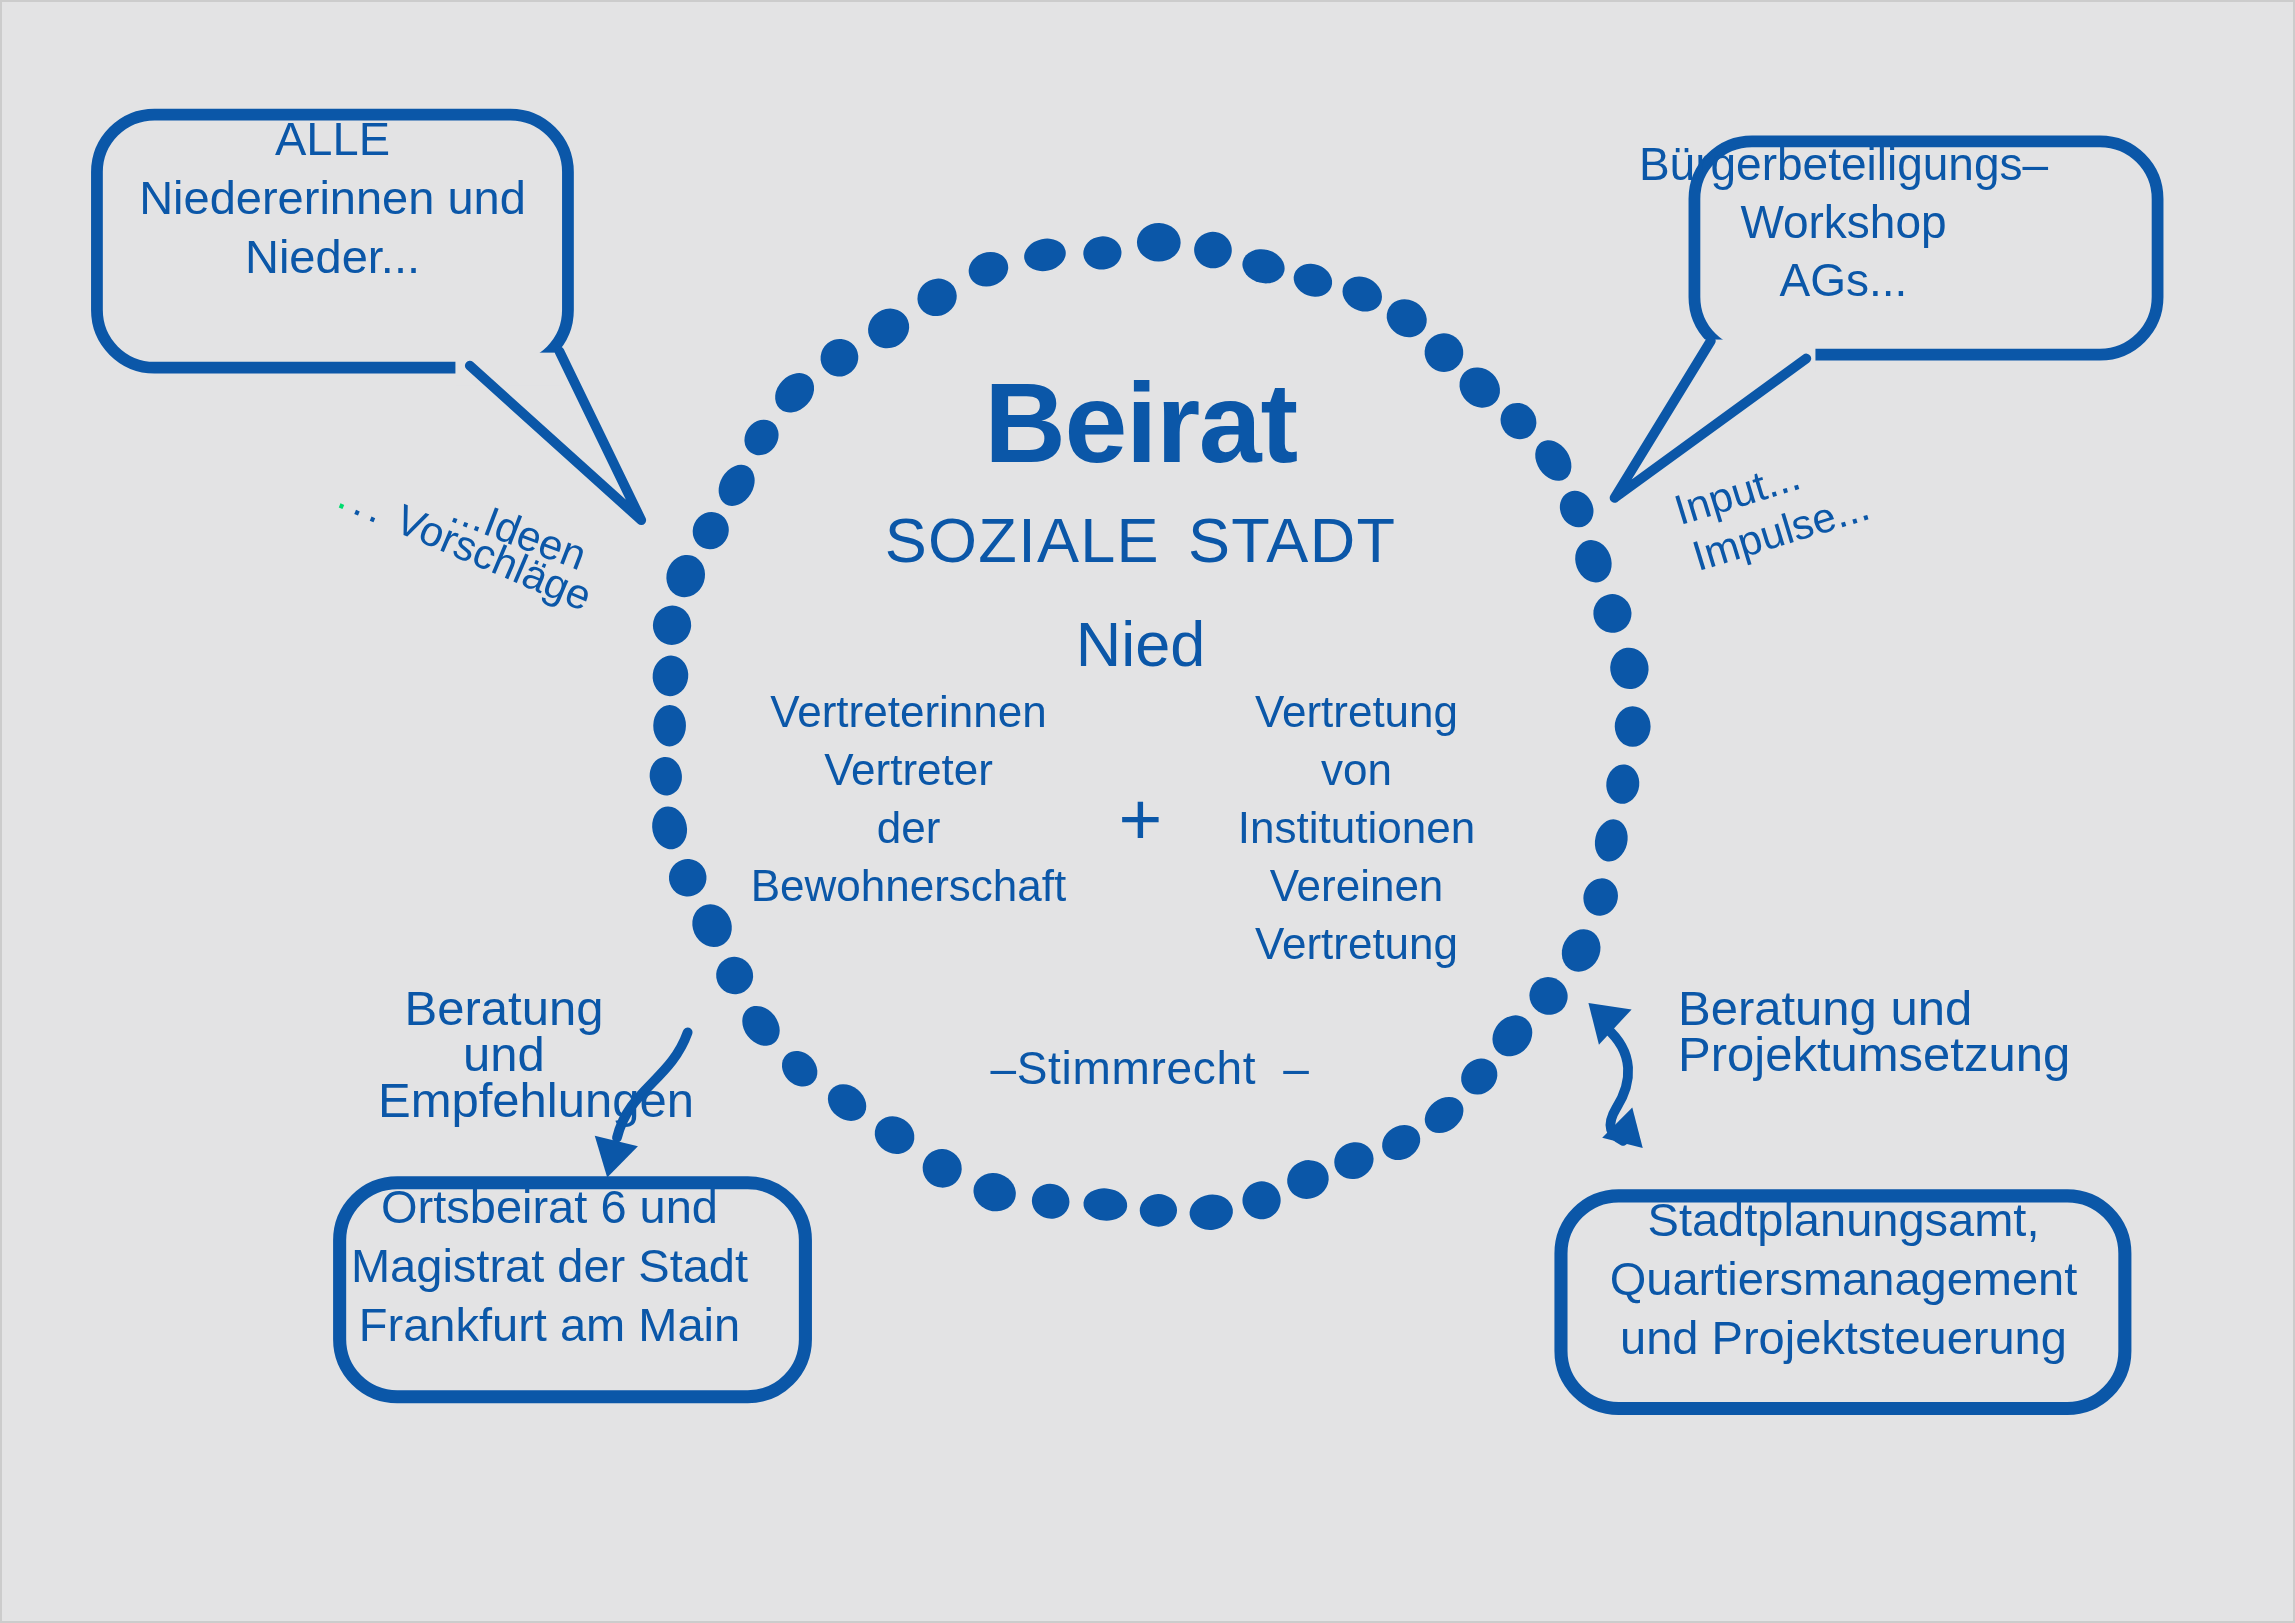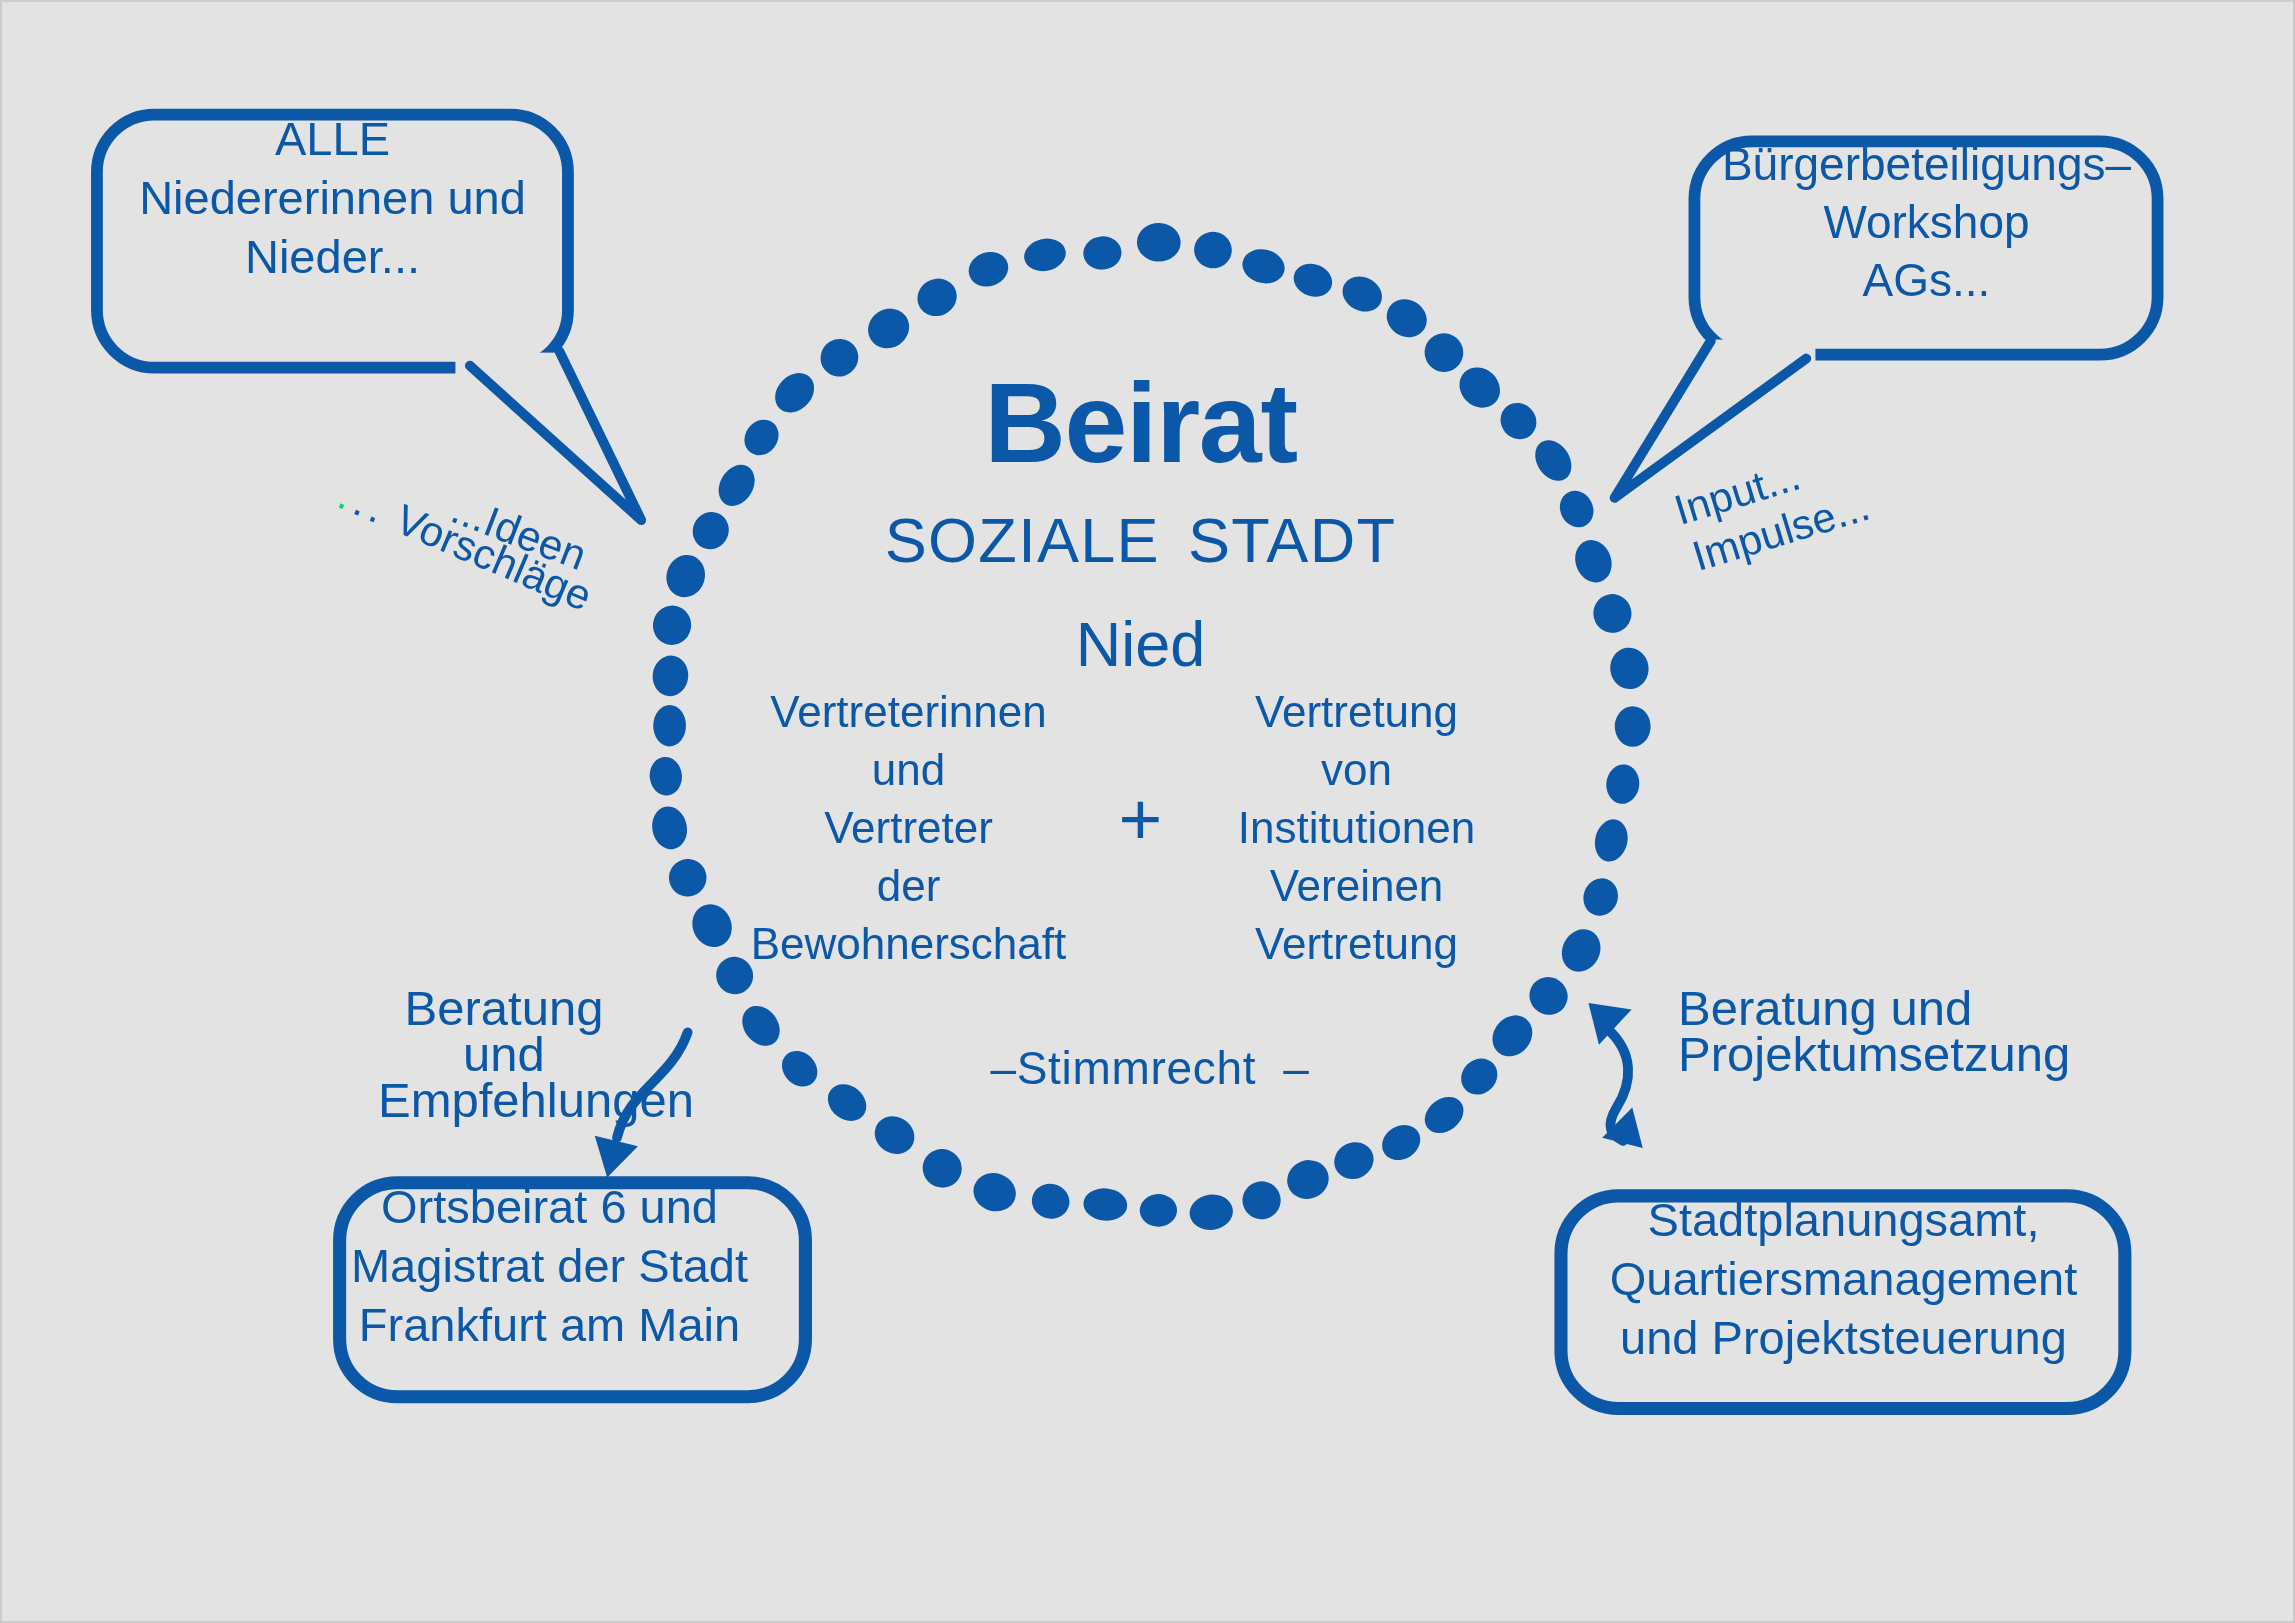--- a/index.html
+++ b/index.html
@@ -132,21 +132,20 @@
       <polygon points="2508,1752 2446,1736 2492,1690" fill="var(--blue)"></polygon>
     </g>
   </svg>
 
   <div class="abs center-col title txt" style="left:651px;top:353px;width:975px;">Beirat</div>
   <div class="abs center-col subtitle txt" style="left:651px;top:495px;width:975px;">SOZIALE STADT</div>
   <div class="abs center-col place txt" style="left:651px;top:599px;width:975px;">Nied</div>
 
   <div class="abs group txt" style="left:674px;top:681px;width:465px;">
     <div>Vertreterinnen</div>
-    <div>und</div>
     <div>Vertreter</div>
     <div>der</div>
     <div>Bewohnerschaft</div>
   </div>
 
   <div class="abs plus txt" style="left:1073px;top:780px;width:131px;">+</div>
 
   <div class="abs group txt" style="left:1122px;top:681px;width:465px;">
     <div>Vertretung</div>
     <div>von</div>
@@ -173,21 +172,21 @@
     <div>Beratung und</div>
     <div>Projektumsetzung</div>
   </div>
 
   <div class="abs bubble-text txt" style="left:89px;top:107px;width:483px;height:262px;">
     <div>ALLE</div>
     <div>Niedererinnen und</div>
     <div>Nieder...</div>
   </div>
 
-  <div class="abs bubble-text small txt" style="left:1687px;top:133px;width:475px;height:261px;">
+  <div class="abs bubble-text small txt" style="left:1604px;top:133px;width:475px;height:261px;">
     <div>Bürgerbeteiligungs–</div>
     <div>Workshop</div>
     <div>AGs...</div>
   </div>
 
   <div class="abs bubble-text txt" style="left:331px;top:1175px;width:433px;height:227px;">
     <div>Ortsbeirat 6 und</div>
     <div>Magistrat der Stadt</div>
     <div>Frankfurt am Main</div>
   </div>

